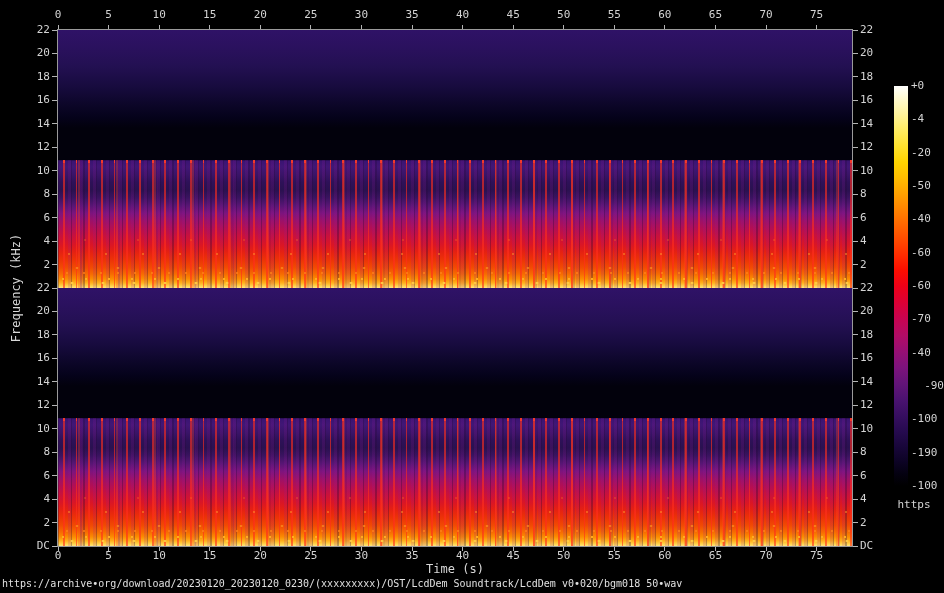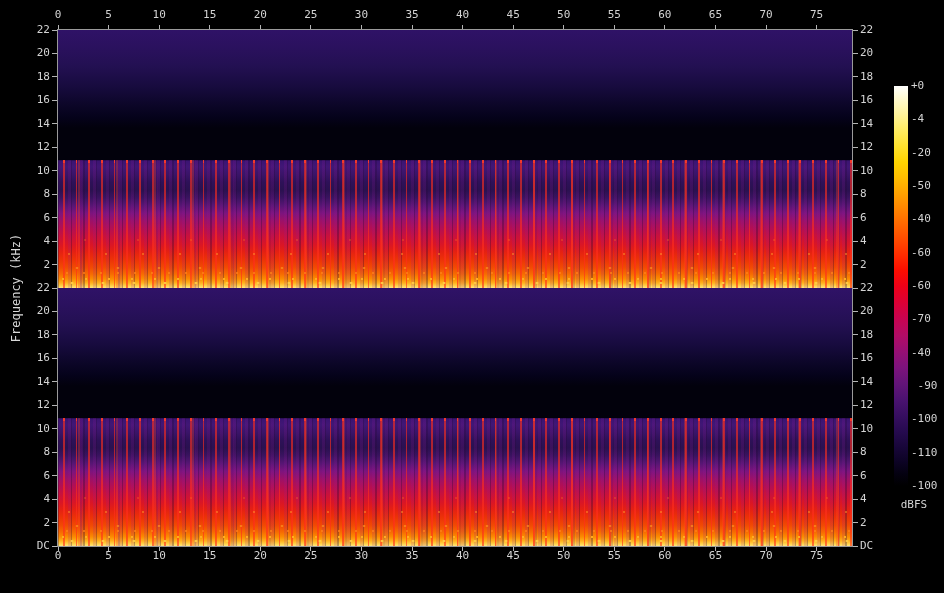--- a/index.html
+++ b/index.html
@@ -70,22 +70,24 @@
       <div class="ch-base"></div>
       <div class="ch-stripes"></div>
       <div class="ch-flecks2"></div>
       <div class="ch-flecks"></div>
     </div>
   </div>
 
   <div id="colorbar"></div>
 
   <div class="axis-title" id="freq-axis-title">Frequency (kHz)</div>
-  <div id="colorbar-unit">dBFS</div>
-
+  <div class="axis-title" id="time-axis-title">Time (s)</div>
+  <div id="colorbar-unit">https</div>
+
+  <div id="footer-url">https://archive•org/download/20230120_20230120_0230/(xxxxxxxxx)/OST/LcdDem Soundtrack/LcdDem v0•020/bgm018 50•wav</div>
 <div class="tick" style="left: 57.5px; top: 25px; width: 1px; height: 4px;"></div>
     <div class="tick" style="left: 57.5px; top: 547px; width: 1px; height: 4px;"></div>
     <div class="lbl" style="left: 40px; top: 8px; width: 36px; text-align: center;">0</div>
     <div class="lbl" style="left: 40px; top: 549px; width: 36px; text-align: center;">0</div>
     <div class="tick" style="left: 108.073px; top: 25px; width: 1px; height: 4px;"></div>
     <div class="tick" style="left: 108.073px; top: 547px; width: 1px; height: 4px;"></div>
     <div class="lbl" style="left: 90.5732px; top: 8px; width: 36px; text-align: center;">5</div>
     <div class="lbl" style="left: 90.5732px; top: 549px; width: 36px; text-align: center;">5</div>
     <div class="tick" style="left: 158.646px; top: 25px; width: 1px; height: 4px;"></div>
     <div class="tick" style="left: 158.646px; top: 547px; width: 1px; height: 4px;"></div>
@@ -237,17 +239,17 @@
     <div class="lbl" style="left: 860px; top: 539px; width: 34px; text-align: left;">DC</div>
     <div class="lbl" style="left: 911px; top: 79px; width: 33px; text-align: left;">+0</div>
     <div class="lbl" style="left: 911px; top: 112.333px; width: 33px; text-align: left;">-4</div>
     <div class="lbl" style="left: 911px; top: 145.667px; width: 33px; text-align: left;">-20</div>
     <div class="lbl" style="left: 911px; top: 179px; width: 33px; text-align: left;">-50</div>
     <div class="lbl" style="left: 911px; top: 212.333px; width: 33px; text-align: left;">-40</div>
     <div class="lbl" style="left: 911px; top: 245.667px; width: 33px; text-align: left;">-60</div>
     <div class="lbl" style="left: 911px; top: 279px; width: 33px; text-align: left;">-60</div>
     <div class="lbl" style="left: 911px; top: 312.333px; width: 33px; text-align: left;">-70</div>
     <div class="lbl" style="left: 911px; top: 345.667px; width: 33px; text-align: left;">-40</div>
-    <div class="lbl" style="left: 911px; top: 379px; width: 33px; text-align: center;">-90</div>
+    <div class="lbl" style="left: 911px; top: 379px; width: 33px; text-align: right;">-90</div>
     <div class="lbl" style="left: 911px; top: 412.333px; width: 33px; text-align: left;">-100</div>
-    <div class="lbl" style="left: 911px; top: 445.667px; width: 33px; text-align: left;">-110</div>
+    <div class="lbl" style="left: 911px; top: 445.667px; width: 33px; text-align: left;">-190</div>
     <div class="lbl" style="left: 911px; top: 479px; width: 33px; text-align: left;">-100</div>
   </div>
 
 </body></html>

